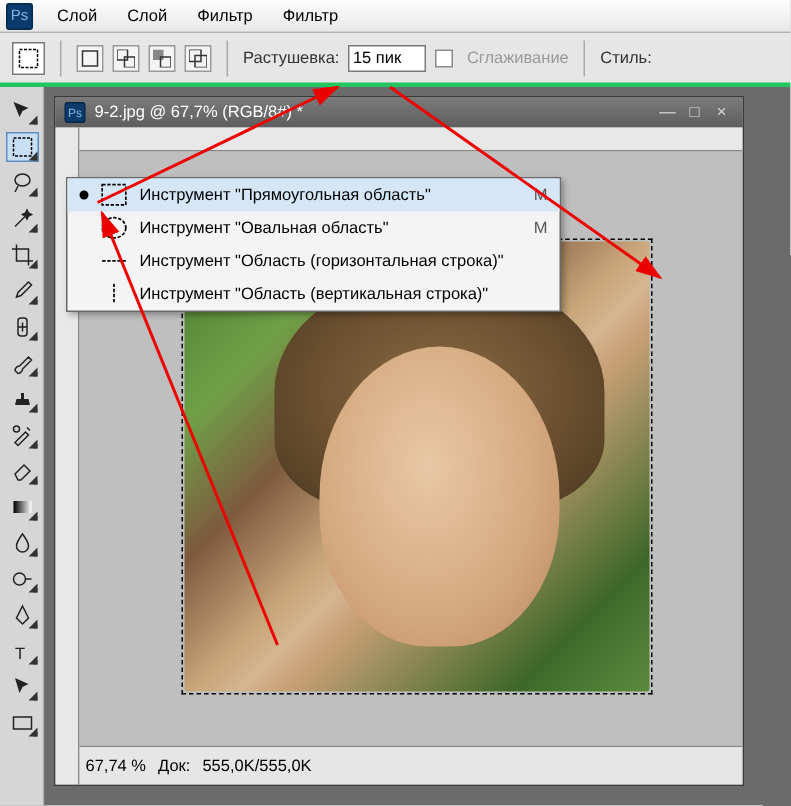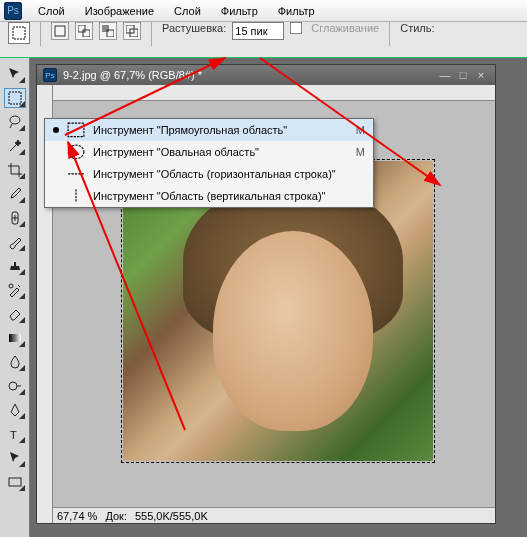--- a/index.html
+++ b/index.html
@@ -1,20 +1,20 @@
 <!DOCTYPE html>
 <html><head>
 <meta charset="utf-8">
 <style>
 *{margin:0;padding:0;box-sizing:border-box;font-family:Tahoma,Arial,sans-serif;font-size:11px}
 body{background:#fff;width:527px;height:537px;position:relative;overflow:hidden}
 .menubar{display:flex;align-items:center;background:linear-gradient(#fdfdfd,#e8e8e8);height:22px;border-bottom:1px solid #b0b0b0;padding-left:4px}
 .ps-logo{width:18px;height:18px;background:#0a3b6b;color:#7fb4e0;font-weight:normal;font-size:10px;display:flex;align-items:center;justify-content:center;border:1px solid #06284a;border-radius:2px;margin-right:6px}
 .menu-item{padding:3px 10px;cursor:default}
-.optbar{display:flex;background:#e6e6e6;height:36px;border-bottom:1px solid #22c55e;padding:0 8px;gap:6px}
+.optbar{display:flex;align-items:center;background:#e6e6e6;height:36px;border-bottom:3px solid #22c55e;padding:0 8px;gap:6px}
 .tool-preview{width:22px;height:22px;border:1px solid #7a7a7a;background:#fff;display:flex;align-items:center;justify-content:center}
 .tool-preview svg{width:14px;height:14px}
 .sep{width:1px;height:24px;background:#aaa;margin:0 4px}
 .icon-btn{width:18px;height:18px;border:1px solid #999;background:#f4f4f4;display:flex;align-items:center;justify-content:center}
 .icon-btn svg{width:12px;height:12px}
 .lbl{color:#333}
 .lbl.dis{color:#999}
 .inp{width:52px;height:18px;border:1px solid #7a7a7a;padding:0 2px;background:#fff}
 .chk{width:12px;height:12px;border:1px solid #888;background:#fff;display:inline-block;vertical-align:middle;margin-right:3px}
 .sel{height:18px;border:1px solid #7a7a7a;background:#fff;padding:0 14px 0 4px;position:relative;min-width:90px}
@@ -33,37 +33,36 @@
 .win-btn{width:16px;height:14px;margin-left:2px;display:flex;align-items:center;justify-content:center;color:#ddd}
 .rulers{position:relative;flex:1;display:flex}
 .ruler-v{width:16px;background:#e8e8e8;border-right:1px solid #888}
 .canvas-wrap{flex:1;display:flex;flex-direction:column}
 .ruler-h{height:16px;background:#e8e8e8;border-bottom:1px solid #888}
 .canvas{flex:1;background:#bfbfbf;position:relative;overflow:hidden}
 .img{position:absolute;left:70px;top:60px;width:310px;height:300px;background:linear-gradient(135deg,#4a7a2e 0%,#6fa048 20%,#7d5a3e 35%,#c9a67a 50%,#d4b590 55%,#c8a076 60%,#3e6828 85%,#5a8a3e 100%);border-radius:2px}
 .face{position:absolute;left:90px;top:70px;width:160px;height:200px;background:radial-gradient(ellipse at 45% 40%,#e8c8a5 0%,#d4a87e 60%,#b8875e 100%);border-radius:50% 50% 45% 45%}
 .hair{position:absolute;left:60px;top:20px;width:220px;height:160px;background:radial-gradient(ellipse,#8a6a42 0%,#6e5232 50%,#4a3820 100%);border-radius:50% 50% 30% 30%}
 .marquee{position:absolute;left:68px;top:58px;width:314px;height:304px;border:1px dashed #000;background:transparent}
-.status{height:16px;background:#e6e6e6;border-top:1px solid #888;display:flex;align-items:center;padding:0 4px;gap:8px}
+.status{height:26px;background:#e6e6e6;border-top:1px solid #888;display:flex;align-items:center;padding:0 4px;gap:8px}
 .flyout{position:absolute;left:44px;top:118px;background:#f4f4f4;border:1px solid #6a6a6a;box-shadow:2px 2px 4px rgba(0,0,0,.3);z-index:10;width:330px}
 .fly-item{display:flex;align-items:center;padding:3px 8px;gap:8px}
 .fly-item.hl{background:#d5e6f7}
 .fly-icon{width:18px;height:16px;display:flex;align-items:center;justify-content:center}
 .fly-lbl{flex:1}
 .fly-key{color:#555;width:20px;text-align:right}
 .dot{width:6px;height:6px;background:#000;border-radius:50%}
 .arrows{position:absolute;top:0;left:0;width:527px;height:537px;pointer-events:none;z-index:20}
 </style>
 </head>
 <body>
 
 <div class="menubar">
   <div class="ps-logo">Ps</div>
   <div class="menu-item">Слой</div>
-  <div class="menu-item">Изображение</div>
   <div class="menu-item">Слой</div>
   <div class="menu-item">Фильтр</div>
   <div class="menu-item">Фильтр</div>
 </div>
 
 <div class="optbar">
   <div class="tool-preview">
     <svg viewBox="0 0 14 14">
         <rect x="1" y="1" width="12" height="12" fill="none" stroke="#000" stroke-dasharray="2 1"></rect>
       </svg>

